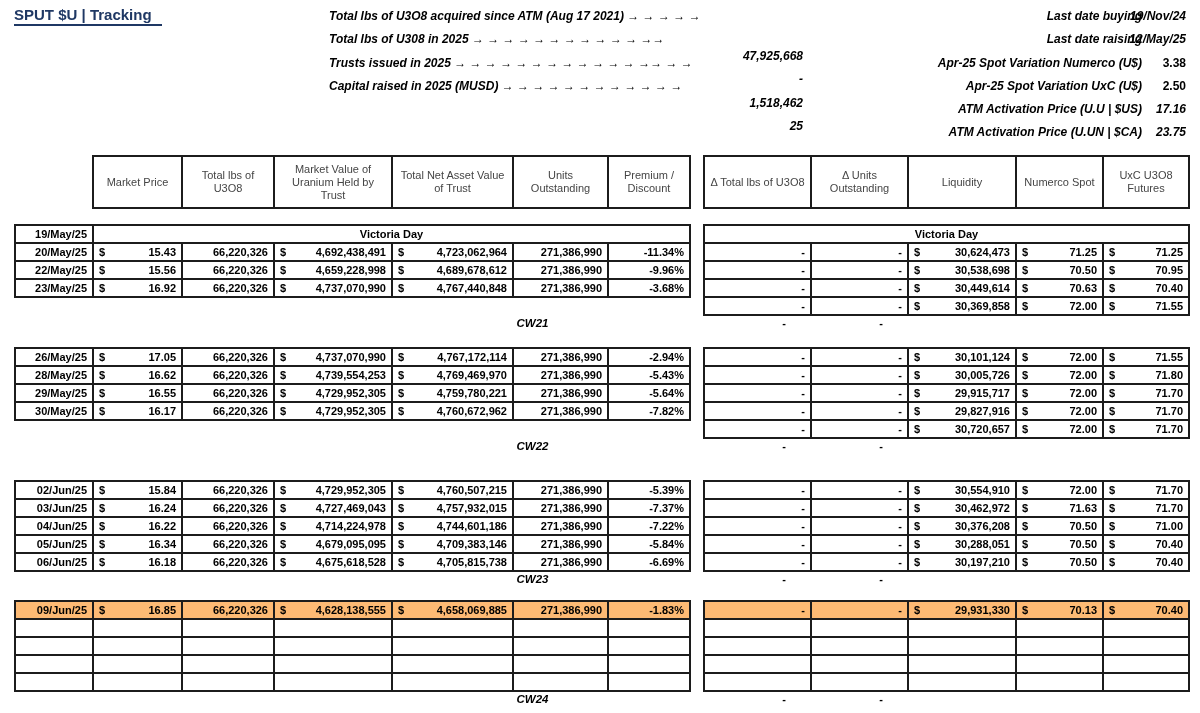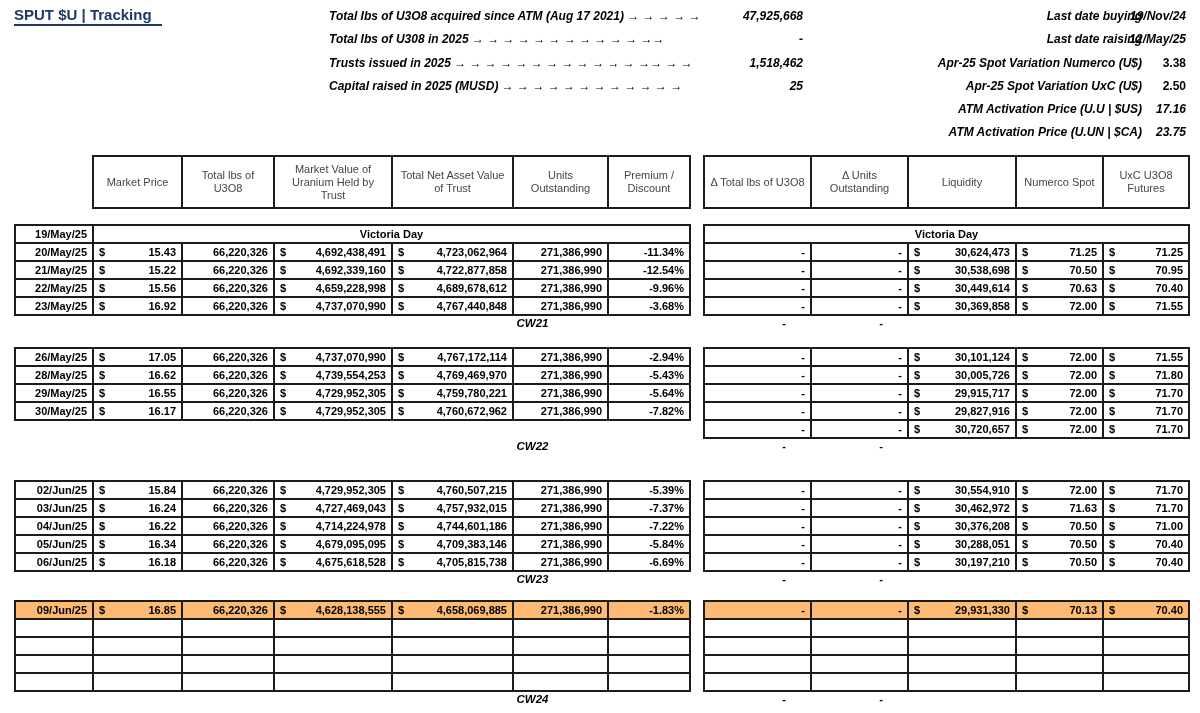--- a/index.html
+++ b/index.html
@@ -6,21 +6,21 @@
   .canvas{position:relative;width:1200px;height:713px;background:#fff;overflow:hidden;
           font-family:"Liberation Sans","DejaVu Sans",sans-serif;color:#000;}
   .title{position:absolute;left:14px;top:6px;font-size:15px;font-weight:bold;color:#1f3864;
          border-bottom:2px solid #1f3864;padding-right:10px;padding-bottom:1px;white-space:nowrap;}
   
   .ann-label{position:absolute;font-size:12px;font-weight:bold;font-style:italic;white-space:nowrap;margin-left:48px;}
   .ann-val{position:absolute;font-size:12px;font-weight:bold;font-style:italic;text-align:right;white-space:nowrap;}
   .r-label{left:696px;width:398px;text-align:right;}
   .r-val{left:1092px;width:94px;}
   .l-label{left:281px;}
-  .l-val{left:650px;width:153px;}
+  .l-val{left:650px;width:153px;margin-top:40px;}
   .upright{font-style:normal;}
   .padded{padding-right:14px;}
   
   table.sheet{position:absolute;border-collapse:collapse;table-layout:fixed;background:#fff;}
   table.sheet td{border:2px solid #1c1c1c;overflow:hidden;white-space:nowrap;vertical-align:middle;}
   table.hdr td{height:46px;font-size:11px;line-height:13px;color:#454545;text-align:center;
                white-space:normal;padding:2px 4px;font-weight:normal;}
   table.blk td{height:16px;line-height:16px;font-size:11px;font-weight:bold;padding:0 5px;}
   td.date{text-align:right;padding-right:4px;}
   td.num{text-align:right;}
@@ -129,29 +129,20 @@
         <tr>
       <td class="date">20/May/25</td>
       <td class="acc"><span class="sym">$</span><span>15.43</span></td>
       <td class="num">66,220,326</td>
       <td class="acc"><span class="sym">$</span><span>4,692,438,491</span></td>
       <td class="acc"><span class="sym">$</span><span>4,723,062,964</span></td>
       <td class="num">271,386,990</td>
       <td class="num">-11.34%</td>
     </tr>
         <tr>
-      <td class="date">21/May/25</td>
-      <td class="acc"><span class="sym">$</span><span>15.22</span></td>
-      <td class="num">66,220,326</td>
-      <td class="acc"><span class="sym">$</span><span>4,692,339,160</span></td>
-      <td class="acc"><span class="sym">$</span><span>4,722,877,858</span></td>
-      <td class="num">271,386,990</td>
-      <td class="num">-12.54%</td>
-    </tr>
-        <tr>
       <td class="date">22/May/25</td>
       <td class="acc"><span class="sym">$</span><span>15.56</span></td>
       <td class="num">66,220,326</td>
       <td class="acc"><span class="sym">$</span><span>4,659,228,998</span></td>
       <td class="acc"><span class="sym">$</span><span>4,689,678,612</span></td>
       <td class="num">271,386,990</td>
       <td class="num">-9.96%</td>
     </tr>
         <tr>
       <td class="date">23/May/25</td>

